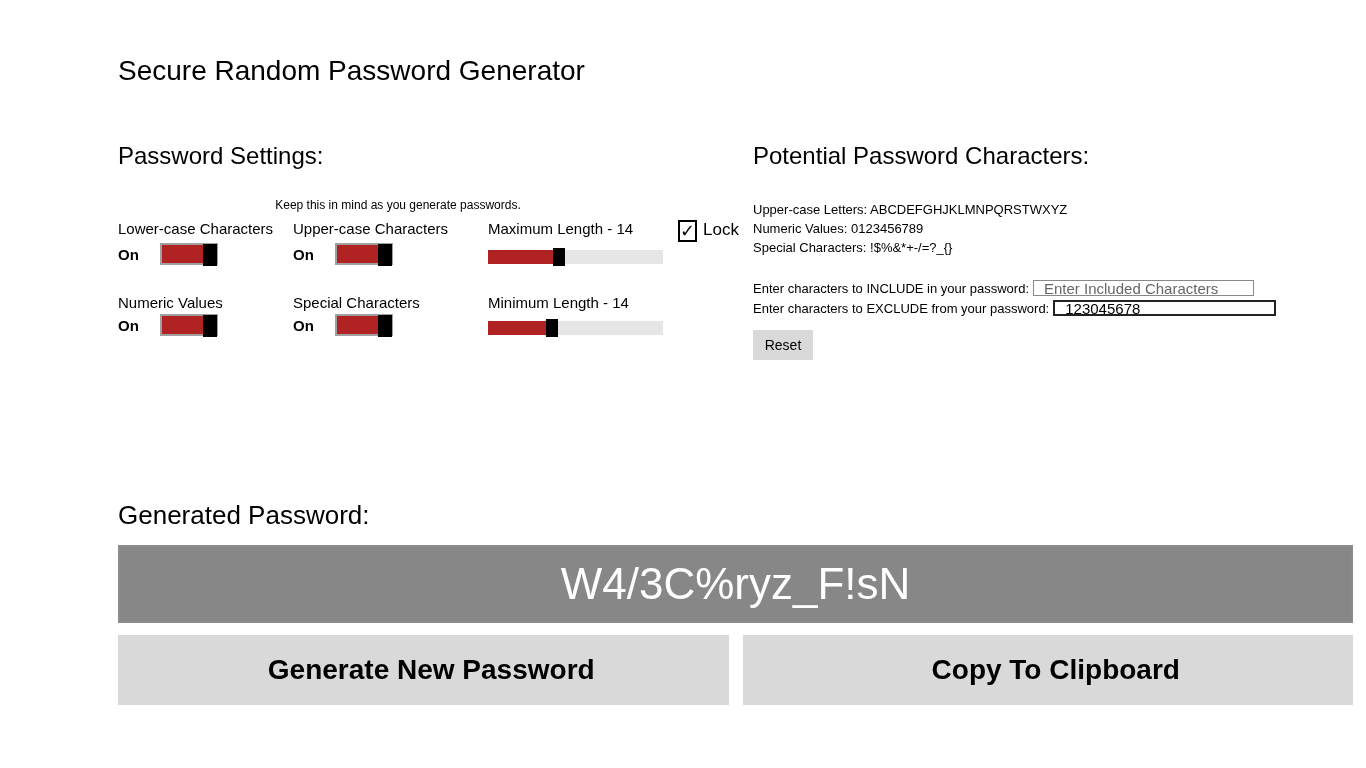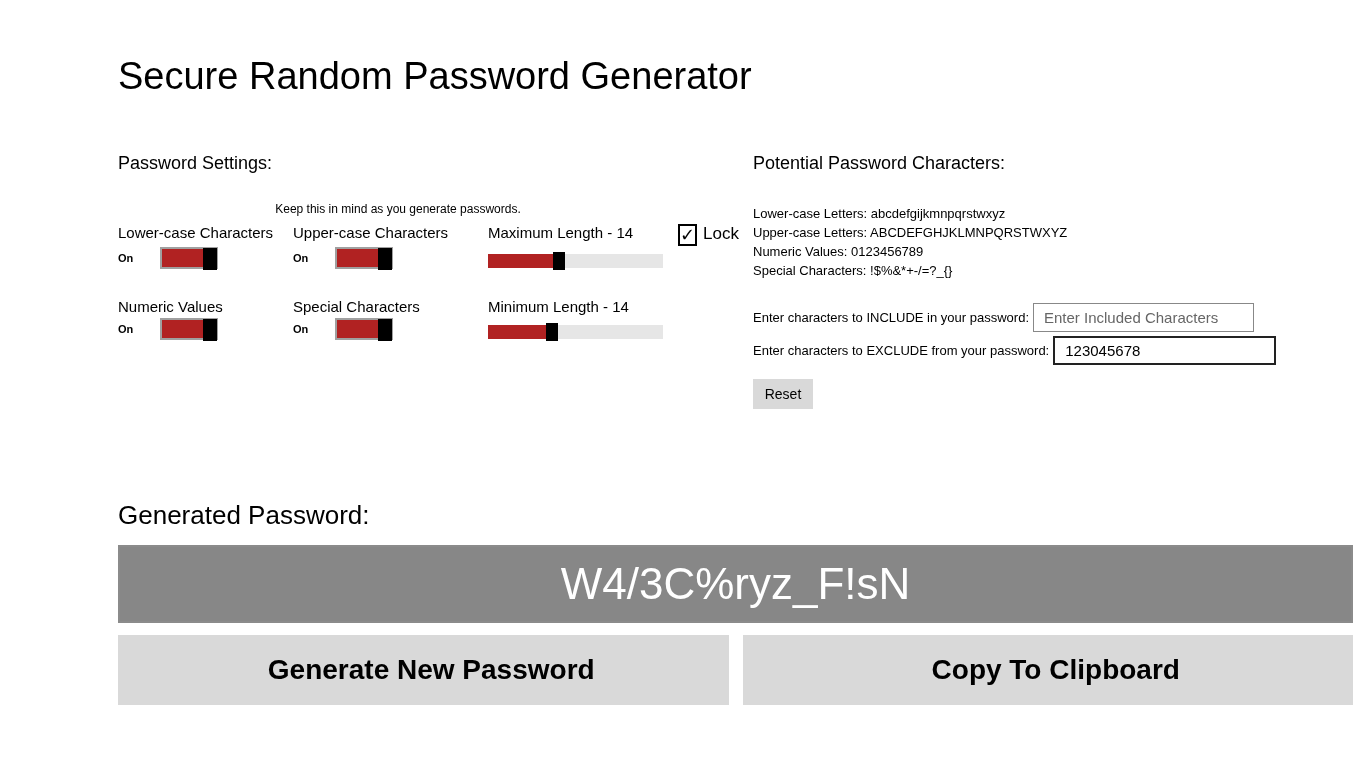--- a/index.html
+++ b/index.html
@@ -6,51 +6,51 @@
   body {
     width: 1366px;
     height: 768px;
     background: #ffffff;
     font-family: "Segoe UI Light", "Segoe UI", Arial, sans-serif;
     color: #000;
     overflow: hidden;
     position: relative;
   }
   .page-title {
-    font-size: 38px;
+    font-size: 28px;
     font-weight: 300;
     padding: 55px 0 0 118px;
   }
   .columns {
     display: flex;
     padding: 55px 0 0 118px;
   }
   .left-col { width: 615px; }
   .right-col { width: 520px; padding-left: 20px;}
   .section-title {
-    font-size: 18px;
+    font-size: 24px;
     font-weight: 300;
     margin-bottom: 14px;
   }
   .hint {
     font-size: 12px;
     text-align: center;
     width: 560px;
     margin-bottom: 8px;
     color:#000;
   }
   .settings-grid {
     display: grid;
     grid-template-columns: 175px 195px 190px 60px;
     column-gap: 0;
     row-gap: 0;
   }
   .setting-label { font-size: 15px; font-weight:400; font-family:"Segoe UI", Arial, sans-serif; margin-bottom:2px;}
   .toggle-row { display:flex; align-items:center; gap:14px; margin-bottom:28px;}
-  .toggle-state { font-weight:600; font-size:11px; font-family:"Segoe UI", Arial, sans-serif; width:28px;}
+  .toggle-state { font-weight:600; font-size:15px; font-family:"Segoe UI", Arial, sans-serif; width:28px;}
   .toggle {
     width: 58px; height: 22px;
     border: 2px solid #a0a0a0;
     background: #b12222;
     position: relative;
     cursor: pointer;
   }
   .toggle-knob {
     position:absolute; right:-1px; top:-1px;
     width:14px; height:22px;
@@ -74,21 +74,21 @@
   }
   .lock-wrap { display:flex; align-items:flex-start; gap:6px; font-size:17px; font-family:"Segoe UI", Arial, sans-serif;}
   .checkbox {
     width:22px; height:22px; border:2px solid #000; display:flex; align-items:center; justify-content:center;
     font-size:18px; line-height:1; cursor:pointer;
   }
   .char-line { font-size: 13px; margin-bottom:4px; font-family:"Segoe UI", Arial, sans-serif;}
   .input-row { display:flex; align-items:center; gap:4px; margin-top:7px; font-size:13px; font-family:"Segoe UI", Arial, sans-serif;}
   .input-row label { white-space:nowrap;}
   .text-input {
-    width: 225px; height:29px;
+    width: 225px; height:16px;
     border:1px solid #888;
     padding: 0 10px;
     font-size:15px;
     font-family:"Segoe UI", Arial, sans-serif;
   }
   .text-input.focus { border:2px solid #222;}
   .text-input::placeholder { color:#666;}
   .reset-btn {
     margin-top:14px;
     width:60px; height:30px;
@@ -199,21 +199,20 @@
           <div class="slider-thumb" style="left:33%"></div>
         </div>
       </div>
       <div></div>
     </div>
   </div>
 
   <div class="right-col">
     <div class="section-title">Potential Password Characters:</div>
     <div style="height:18px"></div>
-    <div class="char-line">Lower-case Letters: abcdefgijkmnpqrstwxyz</div>
     <div class="char-line">Upper-case Letters: ABCDEFGHJKLMNPQRSTWXYZ</div>
     <div class="char-line">Numeric Values: 0123456789</div>
     <div class="char-line">Special Characters: !$%&amp;*+-/=?_{}</div>
 
     <div style="height:14px"></div>
     <div class="input-row">
       <label>Enter characters to INCLUDE in your password:</label>
       <input class="text-input" type="text" placeholder="Enter Included Characters" style="">
     </div>
     <div class="input-row" style="margin-top:4px;">

